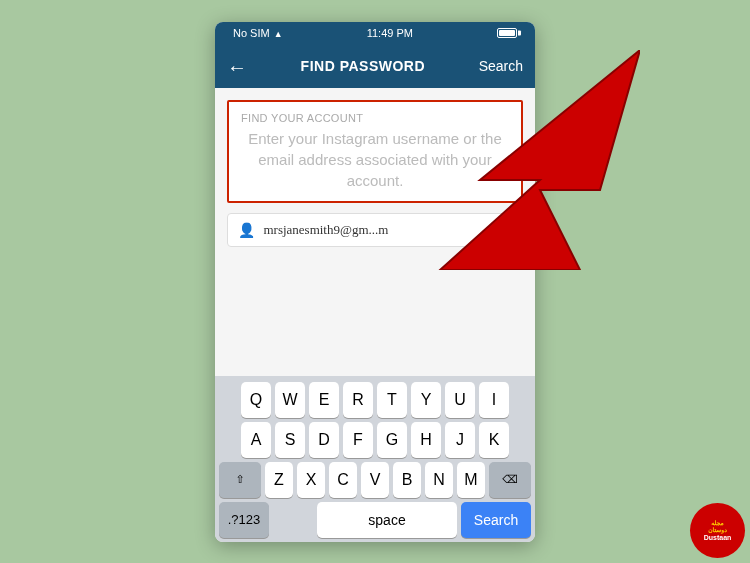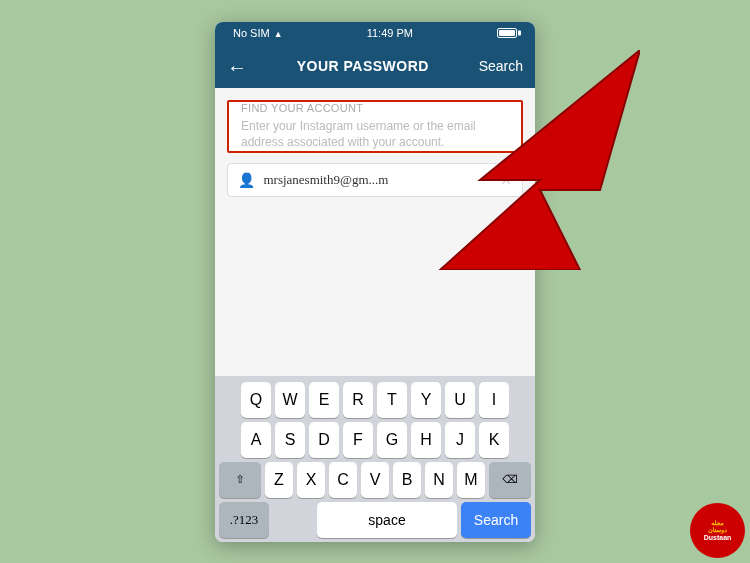--- a/index.html
+++ b/index.html
@@ -103,34 +103,35 @@
       padding: 12px;
       display: flex;
       flex-direction: column;
       gap: 10px;
     }
 
     
     .find-account-box {
       border: 2px solid #cc2200;
       background: white;
-      padding: 0 12px;
+      padding: 10px 12px;
       border-radius: 2px;
     }
     .find-account-title {
       font-size: 11px;
       color: #aaa;
       font-weight: 500;
       letter-spacing: 0.3px;
       margin-bottom: 4px;
     }
     .find-account-desc {
-      font-size: 12px;
+      font-size: 15px;
       color: #bbb;
       line-height: 1.4;
+      text-align: center;
     }
 
     
     .input-field {
       background: white;
       border: 1px solid #ddd;
       border-radius: 4px;
       display: flex;
       align-items: center;
       padding: 8px 10px;
@@ -198,21 +199,20 @@
     }
     .bottom-row {
       display: flex;
       gap: 4px;
       margin-bottom: 0;
     }
     .key-num {
       flex: 1.3;
       max-width: 50px;
       font-size: 13px;
-      font-family: Liberation Serif, serif;
     }
     .key-space {
       flex: 4;
       max-width: 140px;
       font-size: 14px;
       margin-left: 44px;
     }
     .key-search-btn {
       flex: 2;
       max-width: 70px;
@@ -273,21 +273,21 @@
     <div>11:49 PM</div>
     <div class="status-right">
       <div class="battery-icon">
         <div class="battery-fill"></div>
       </div>
     </div>
   </div>
 
   <div class="nav-bar">
     <span class="nav-back">←</span>
-    <span class="nav-title">YOUR PASSWORD</span>
+    <span class="nav-title">FIND PASSWORD</span>
     <span class="nav-search">Search</span>
   </div>
 
   <div class="content-area">
 
     <div class="find-account-box">
       <div class="find-account-title">FIND YOUR ACCOUNT</div>
       <div class="find-account-desc">Enter your Instagram username or the email address associated with your account.</div>
     </div>
 

